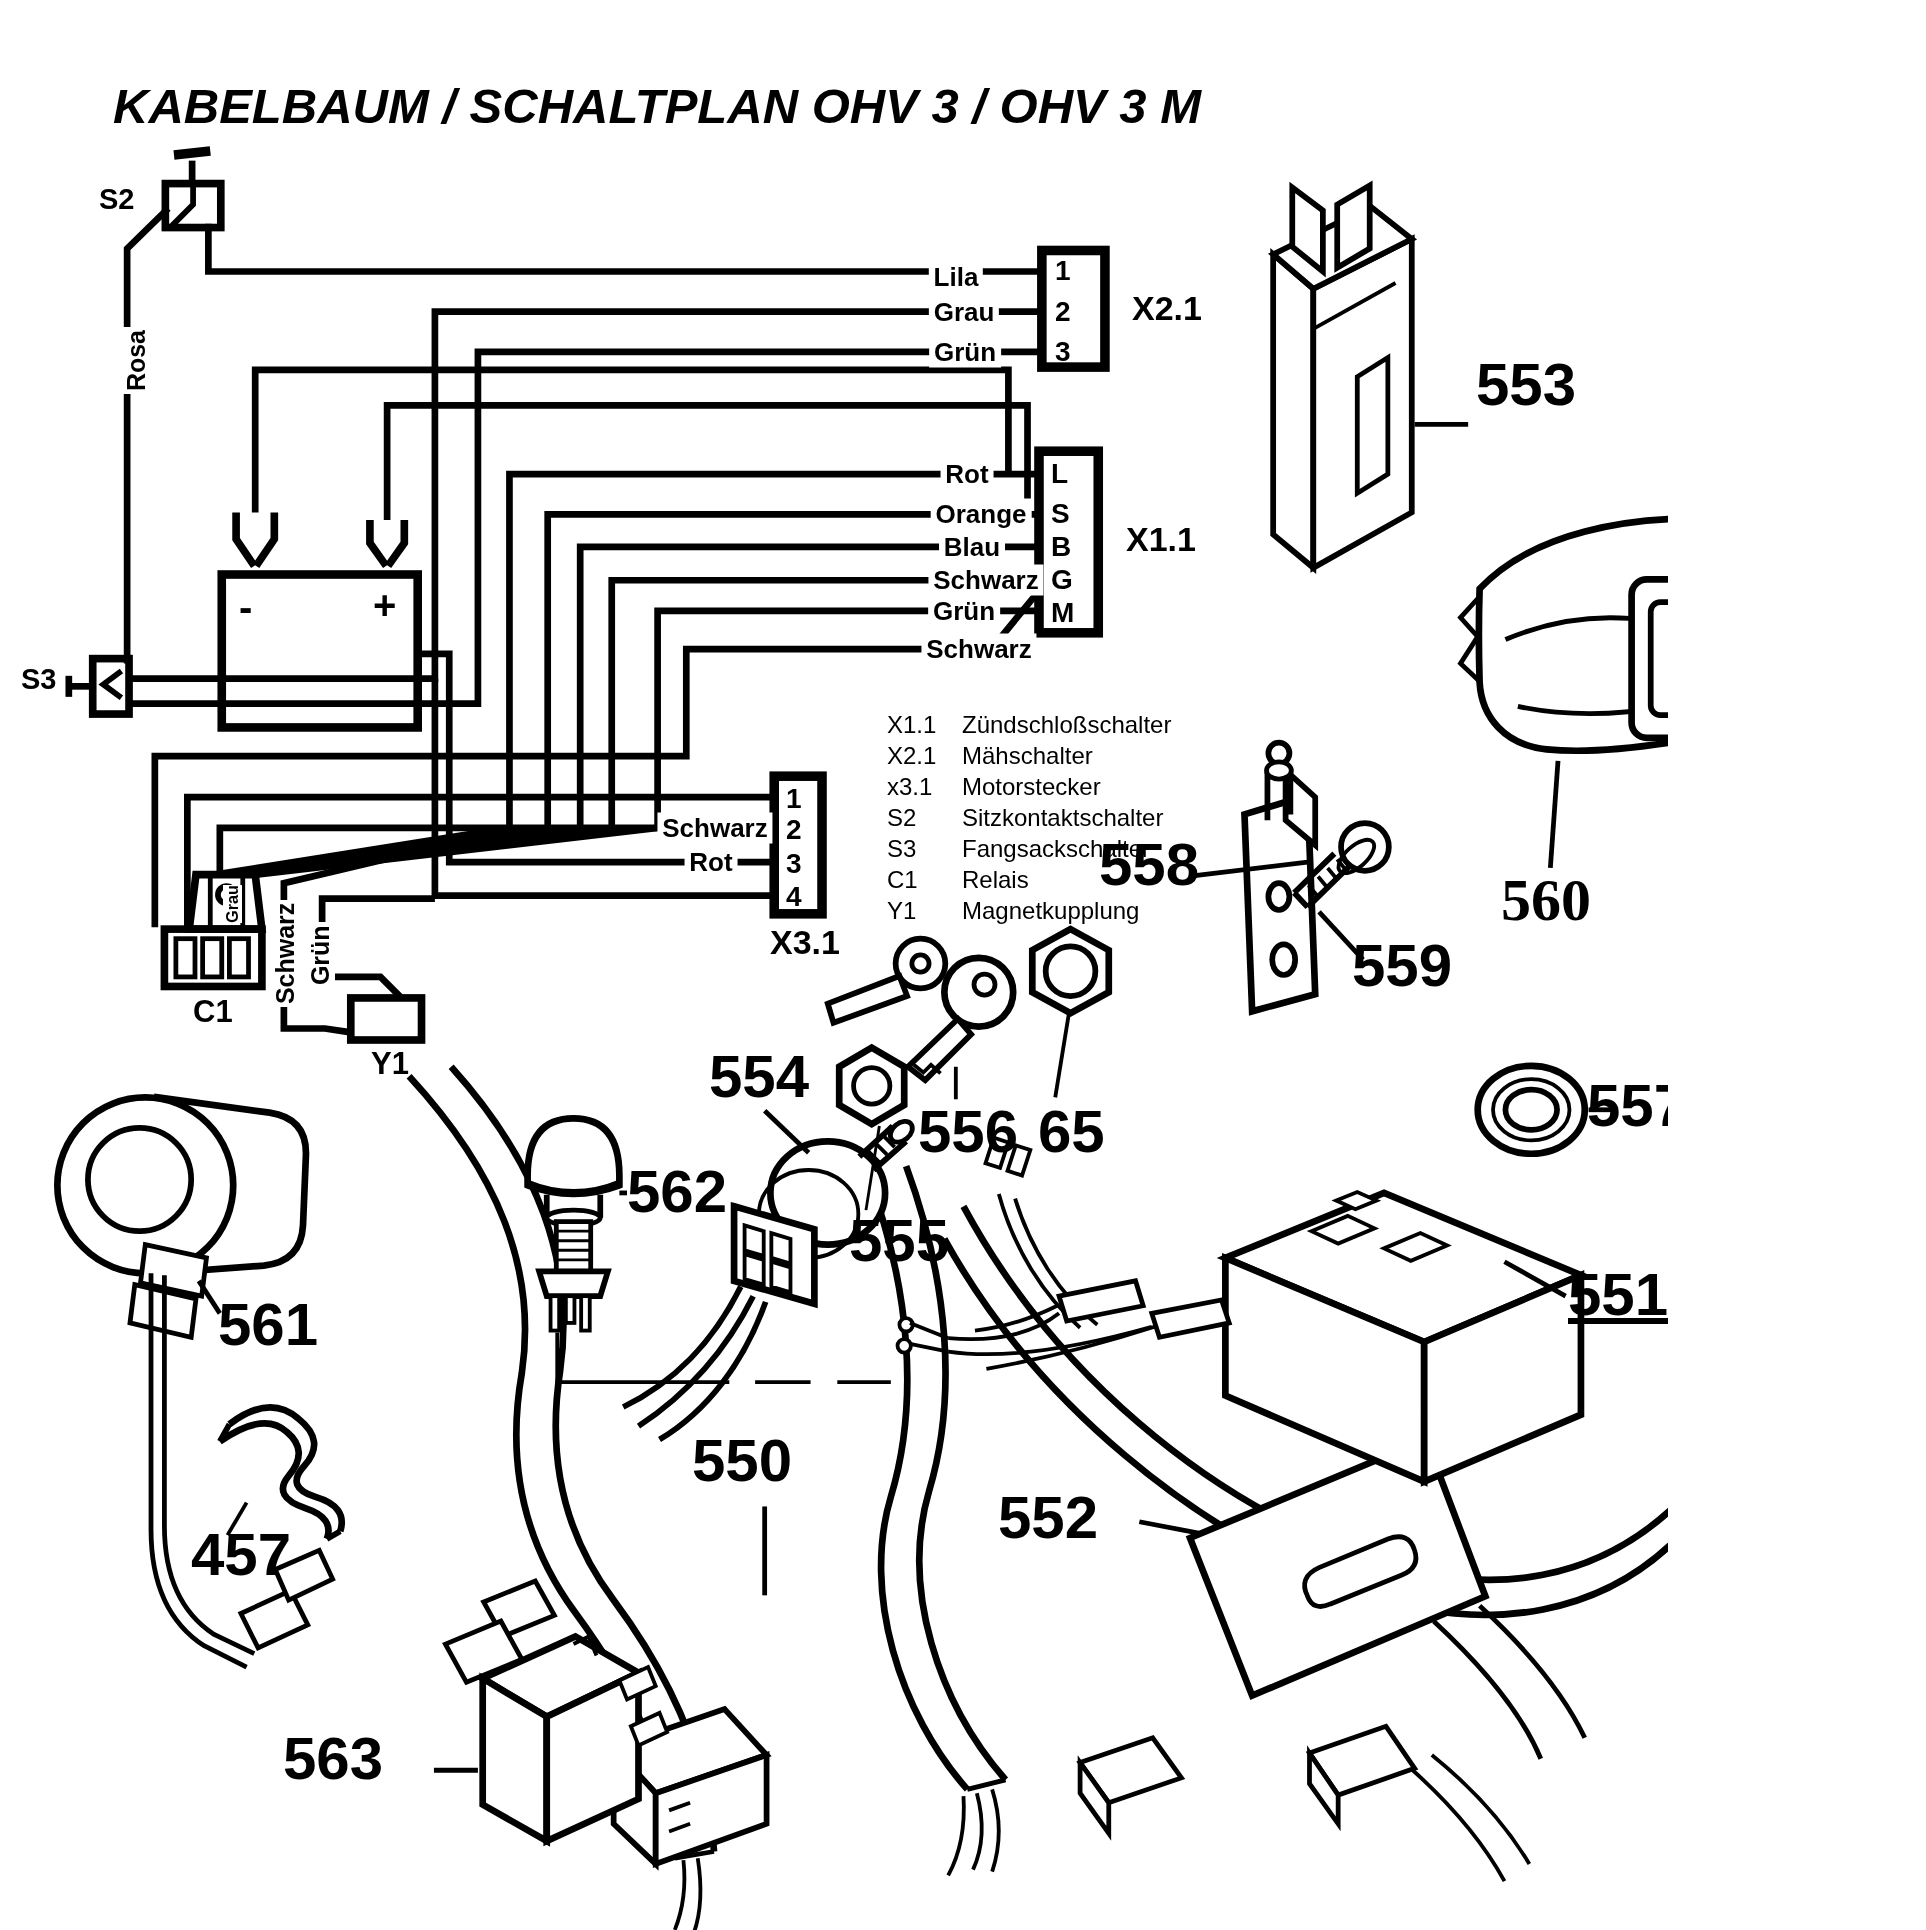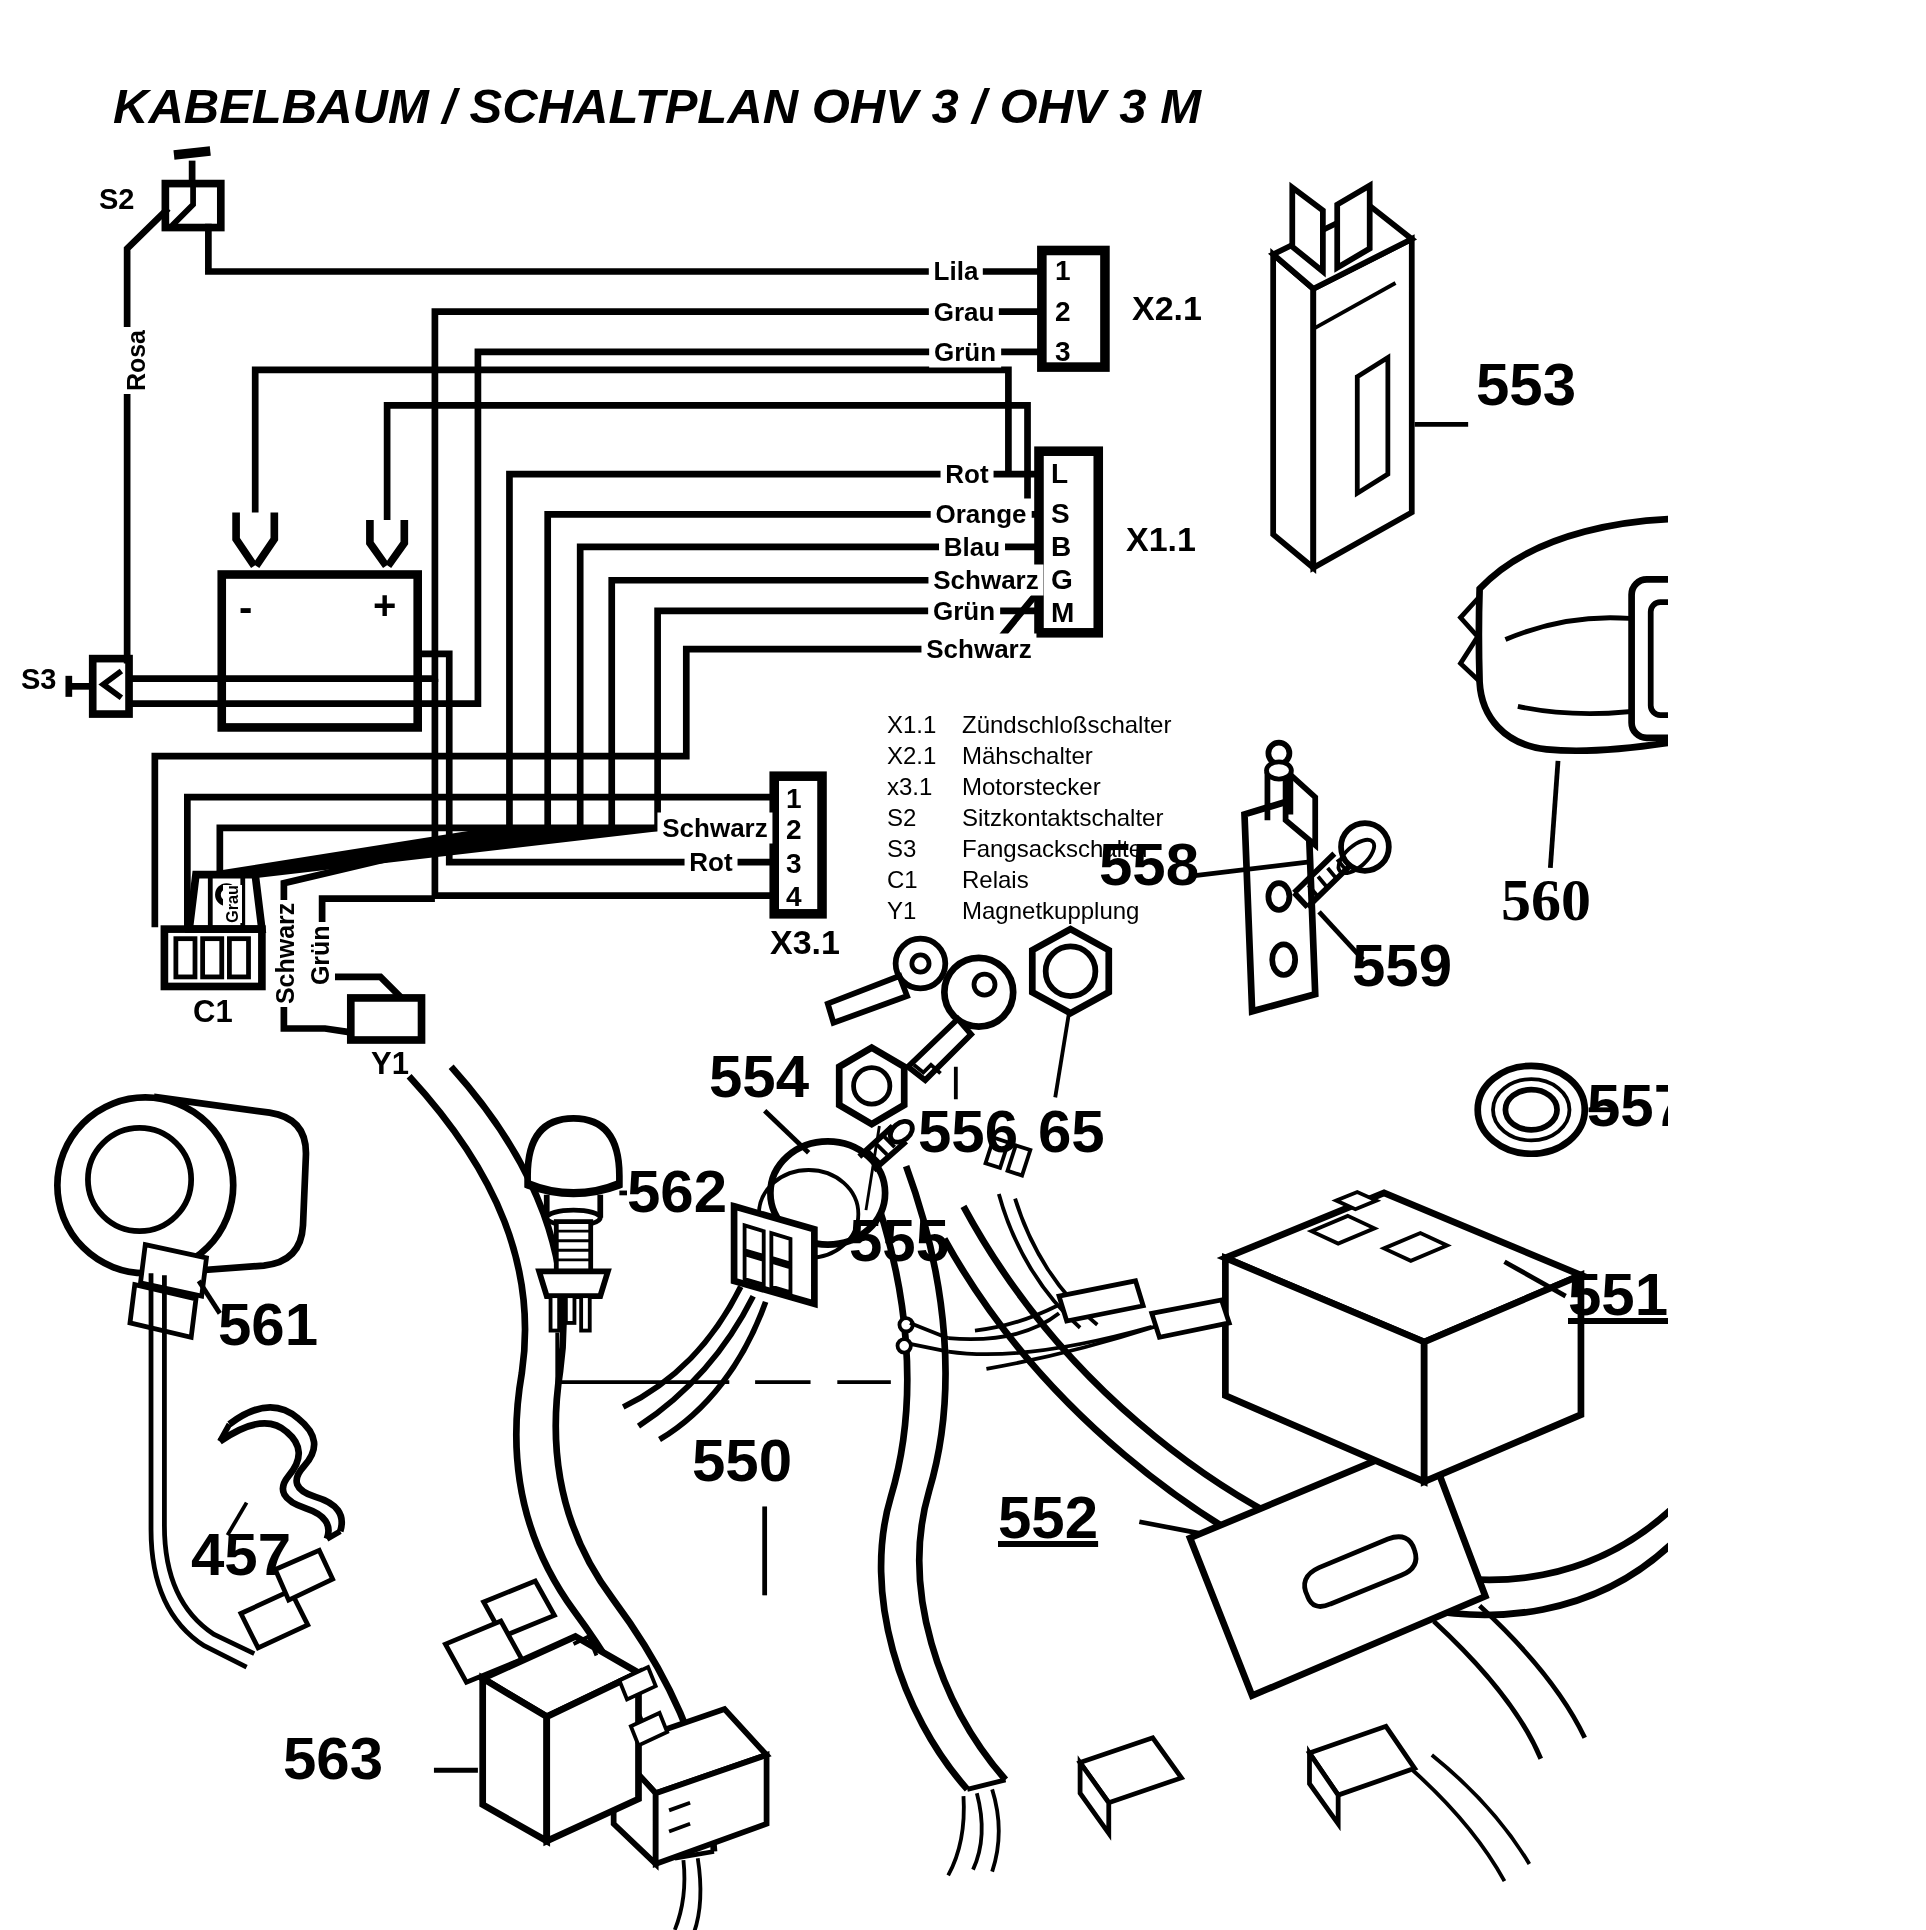--- a/index.html
+++ b/index.html
@@ -289,21 +289,21 @@
 <div class="comp" style="left:193px;top:952px;font-size:31px;">C1</div>
 <div class="comp" style="left:371px;top:1004px;font-size:31px;">Y1</div>
 <div class="comp" style="left:239px;top:543px;font-size:40px;">-</div>
 <div class="comp" style="left:373px;top:541px;font-size:40px;">+</div>
 
 <div class="vlabel" style="left:122px;top:352px;">Rosa</div>
 <div class="vlabel" style="left:271px;top:965px;">Schwarz</div>
 <div class="vlabel" style="left:306px;top:946px;">Grün</div>
 <div class="vlabel" style="left:223px;top:881px;font-size:16.3px;padding:0;">Grau</div>
 
-<div class="wlabel" style="left:956px;top:229px;">Lila</div>
+<div class="wlabel" style="left:956px;top:235px;">Lila</div>
 <div class="wlabel" style="left:964px;top:270px;">Grau</div>
 <div class="wlabel" style="left:965px;top:310px;">Grün</div>
 
 <div class="wlabel" style="left:967px;top:432px;">Rot</div>
 <div class="wlabel" style="left:981px;top:472px;">Orange</div>
 <div class="wlabel" style="left:972px;top:505px;">Blau</div>
 <div class="wlabel" style="left:986px;top:538px;">Schwarz</div>
 <div class="wlabel" style="left:964px;top:569px;">Grün</div>
 <div class="wlabel" style="left:979px;top:607px;">Schwarz</div>
 
@@ -344,17 +344,17 @@
 <div class="plabel" style="left:918px;top:1055px;">556</div>
 <div class="plabel" style="left:1038px;top:1055px;">65</div>
 <div class="plabel" style="left:1587px;top:1029px;">557</div>
 <div class="plabel" style="left:709px;top:1000px;">554</div>
 <div class="plabel" style="left:849px;top:1164px;">555</div>
 <div class="plabel" style="left:627px;top:1115px;">562</div>
 <div class="plabel" style="left:218px;top:1248px;">561</div>
 <div class="plabel" style="left:191px;top:1478px;">457</div>
 <div class="plabel" style="left:283px;top:1682px;">563</div>
 <div class="plabel" style="left:692px;top:1384px;">550</div>
-<div class="plabel" style="left:998px;top:1441px;text-decoration:underline;">552</div>
+<div class="plabel" style="left:998px;top:1441px;">552</div>
 <div class="plabel" style="left:1568px;top:1218px;text-decoration:underline;">551</div>
 
 </div>
 
 
 </body></html>

